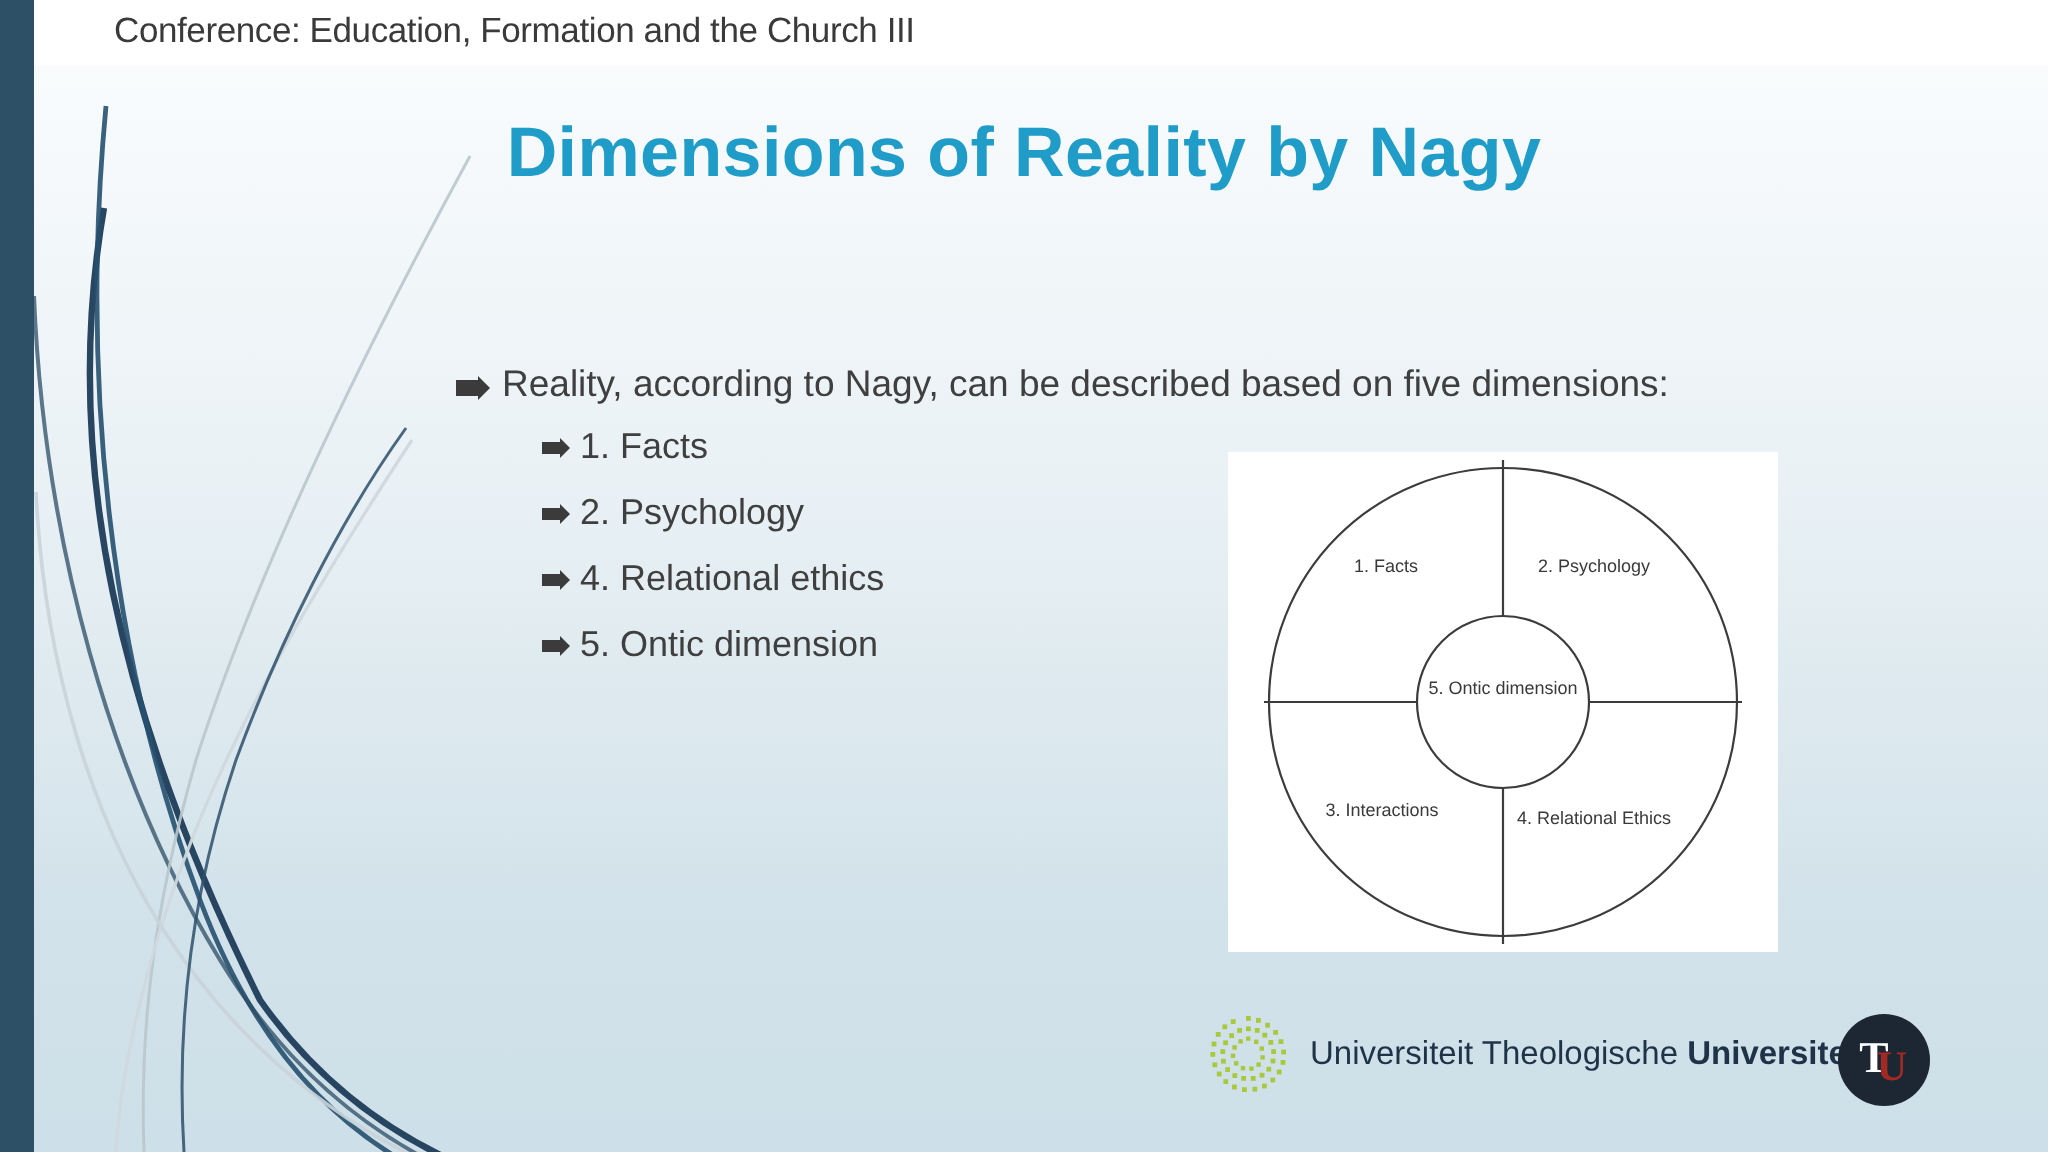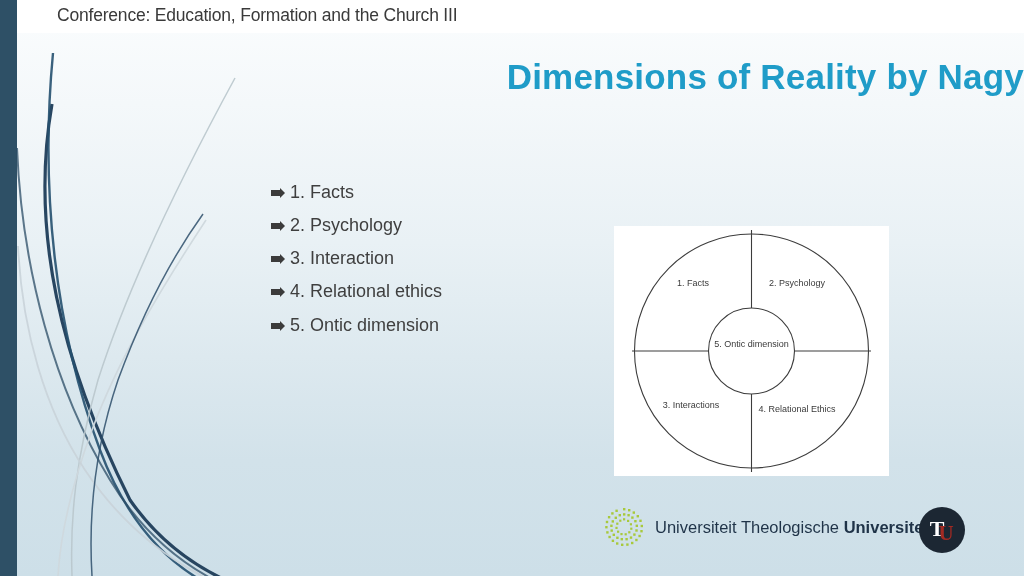--- a/index.html
+++ b/index.html
@@ -63,21 +63,21 @@
     height: 546px;
     pointer-events: none;
   }
 
   
   .slide-title {
     position: absolute;
     left: 0;
     top: 57px;
     width: 1024px;
-    text-align: right;
+    text-align: center;
     font-size: 35px;
     font-weight: bold;
     color: #1f9cc8;
     letter-spacing: 0.2px;
   }
 
   
   .body-block {
     position: absolute;
     left: 228px;
@@ -188,35 +188,35 @@
   </svg>
 
   <div class="header-bar">
     <div class="header-title">Conference: Education, Formation and the Church III</div>
   </div>
 
   <div class="slide-title">Dimensions of Reality by Nagy</div>
 
   <div class="body-block">
 
+    <div class="bullet-row lvl1">
+      <span class="pennant"></span>
+      <span class="btext">Reality, according to Nagy, can be described based on five dimensions:</span>
+    </div>
 
     <div class="bullet-row lvl2">
       <span class="pennant"></span>
       <span class="btext">1. Facts</span>
     </div>
 
     <div class="bullet-row lvl2">
       <span class="pennant"></span>
       <span class="btext">2. Psychology</span>
     </div>
 
-    <div class="bullet-row lvl2">
-      <span class="pennant"></span>
-      <span class="btext">3. Interaction</span>
-    </div>
 
     <div class="bullet-row lvl2">
       <span class="pennant"></span>
       <span class="btext">4. Relational ethics</span>
     </div>
 
     <div class="bullet-row lvl2">
       <span class="pennant"></span>
       <span class="btext">5. Ontic dimension</span>
     </div>

